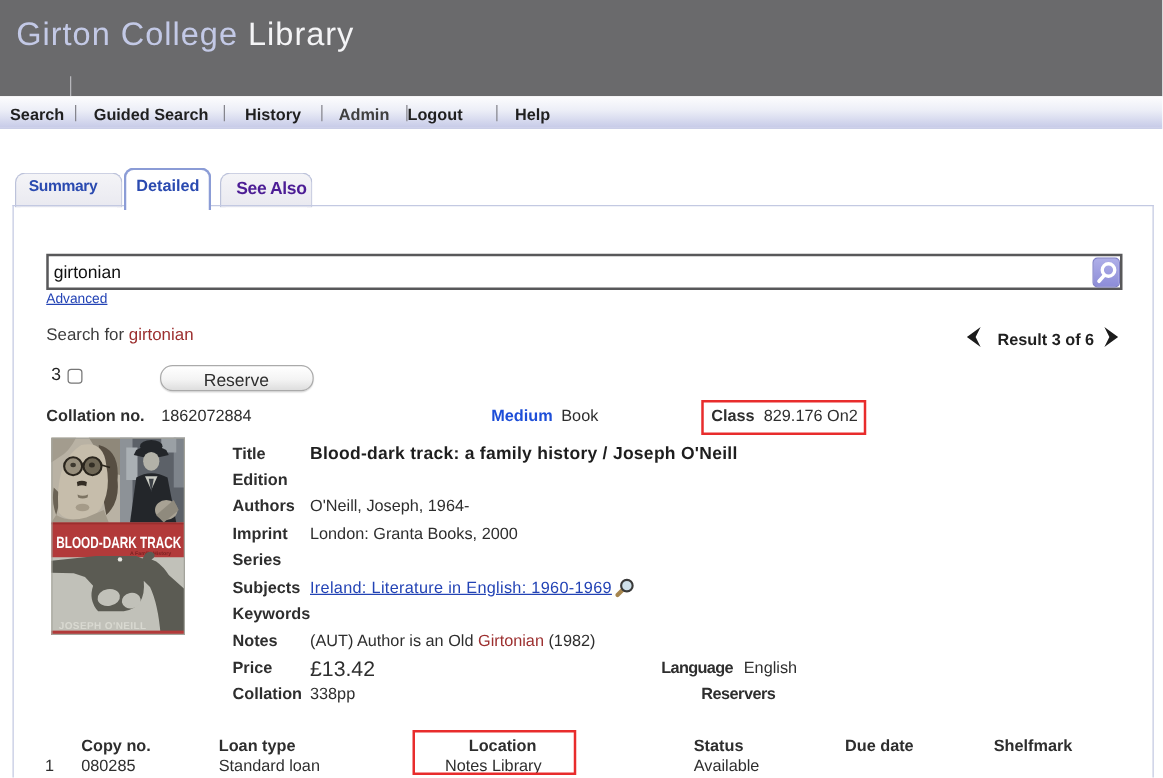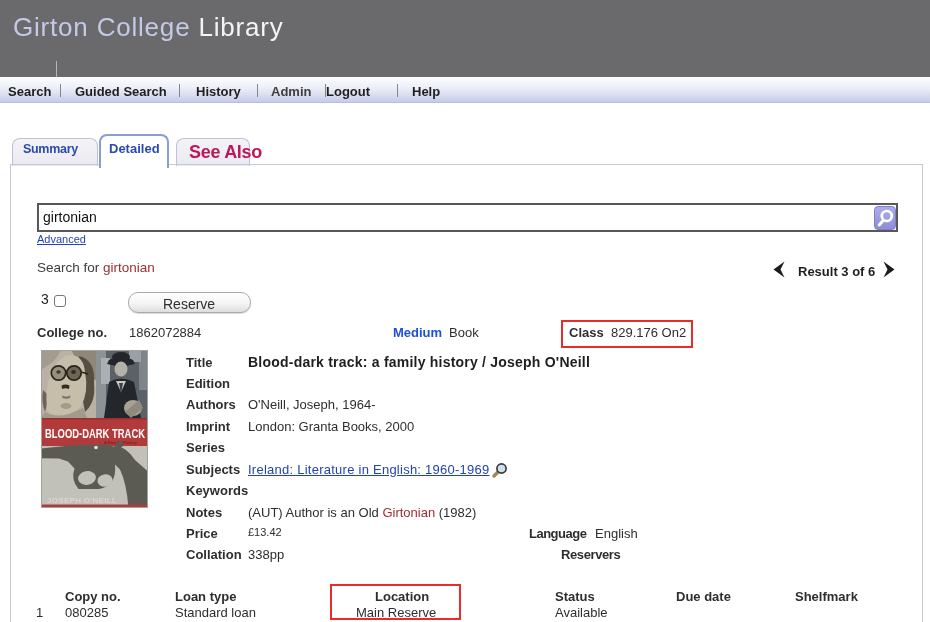--- a/index.html
+++ b/index.html
@@ -23,21 +23,21 @@
 <div class="abs b" style="left:412px;top:85px;font-size:13px;color:#1f1f1f;">Help</div>
 <div class="abs" style="left:60px;top:84px;width:1px;height:13px;background:#85858d;"></div>
 <div class="abs" style="left:179px;top:84px;width:1px;height:13px;background:#85858d;"></div>
 <div class="abs" style="left:257px;top:84px;width:1px;height:13px;background:#85858d;"></div>
 <div class="abs" style="left:325px;top:84px;width:1px;height:13px;background:#85858d;"></div>
 <div class="abs" style="left:397px;top:84px;width:1px;height:13px;background:#85858d;"></div>
 
 <div class="abs" style="left:12px;top:138px;width:84px;height:27px;background:linear-gradient(180deg,#f4f4f7,#e9e9f0);border:1px solid #bcc2da;border-bottom:none;border-radius:8px 8px 0 0;"></div>
 <div class="abs b" style="left:23px;top:143px;font-size:12.5px;letter-spacing:-0.3px;color:#2a4ab0;">Summary</div>
 <div class="abs" style="left:176px;top:138px;width:72px;height:27px;background:linear-gradient(180deg,#f4f4f7,#e9e9f0);border:1px solid #bcc2da;border-bottom:none;border-radius:8px 8px 0 0;"></div>
-<div class="abs b" style="left:189px;top:143px;font-size:18px;letter-spacing:-0.3px;color:#be185d;">See Also</div>
+<div class="abs b" style="left:189px;top:143px;font-size:14px;letter-spacing:-0.3px;color:#4c1d95;">See Also</div>
 
 <div class="abs" style="left:10px;top:164px;width:911px;height:470px;border:1px solid #c3c9e2;border-bottom:none;"></div>
 
 <div class="abs" style="left:99px;top:134px;width:66px;height:32px;background:#fff;border:2px solid #8b9cd6;border-bottom:none;border-radius:8px 8px 0 0;"></div>
 <div class="abs b" style="left:109px;top:142px;font-size:13px;color:#2a4ab0;">Detailed</div>
 
 <div class="abs" style="left:37px;top:203px;width:857px;height:25px;border:2px solid #58585a;background:#fff;"></div>
 <div class="abs" style="left:43px;top:210px;font-size:14px;color:#111;">girtonian</div>
 <div class="abs" style="left:874px;top:206px;width:22px;height:24px;background:linear-gradient(180deg,#aeaee8,#8d8dd8);border:1px solid #7f7fc8;border-radius:4px;box-sizing:border-box;">
 <svg width="20" height="22" viewBox="0 0 20 22" style="position:absolute;left:0;top:0;">
@@ -55,21 +55,21 @@
 <div class="abs b" style="left:798px;top:265px;font-size:13px;color:#1f1f1f;">Result 3 of 6</div>
 <svg class="abs" style="left:883px;top:261px;" width="12" height="17" viewBox="0 0 12 17">
     <path d="M0.5 0.5 L11.5 8.5 L0.5 16.5 L4.5 8.5 Z" fill="#1c1c1c"></path>
   </svg>
 
 <div class="abs" style="left:41px;top:292px;font-size:14px;color:#222;">3</div>
 <div class="abs" style="left:54px;top:295px;width:10px;height:10px;border:1.5px solid #767676;border-radius:3px;background:#fff;"></div>
 <div class="abs" style="left:128px;top:292px;width:123px;height:21px;background:linear-gradient(180deg,#ffffff 0%,#f4f4f4 55%,#dedede 100%);border:1px solid #aaa;border-radius:10px;box-sizing:border-box;box-shadow:0 1px 1px rgba(0,0,0,0.15);"></div>
 <div class="abs" style="left:163px;top:297px;font-size:14px;color:#2e2e2e;">Reserve</div>
 
-<div class="abs b" style="left:37px;top:326px;font-size:13px;color:#2e2e2e;">College no.</div>
+<div class="abs b" style="left:37px;top:326px;font-size:13px;color:#2e2e2e;">Collation no.</div>
 <div class="abs" style="left:129px;top:326px;font-size:13px;color:#2e2e2e;">1862072884</div>
 <div class="abs b" style="left:393px;top:326px;font-size:13px;color:#1d4ed8;">Medium</div>
 <div class="abs" style="left:449px;top:326px;font-size:13px;color:#2e2e2e;">Book</div>
 <div class="abs" style="left:561px;top:320px;width:128px;height:24px;border:2px solid #e82c2c;"></div>
 <div class="abs b" style="left:569px;top:326px;font-size:13px;color:#2e2e2e;">Class</div>
 <div class="abs" style="left:611px;top:326px;font-size:13px;color:#2e2e2e;">829.176 On2</div>
 
 <svg class="abs" style="left:41px;top:350px;" width="107" height="158" viewBox="0 0 107 158">
 <rect x="0" y="0" width="107" height="158" fill="#c9c5b8"></rect>
 
@@ -131,32 +131,32 @@
 <div class="abs b" style="left:186px;top:463px;font-size:13px;color:#2e2e2e;">Subjects</div>
 <div class="abs" style="left:248px;top:463px;font-size:13px;letter-spacing:0.25px;"><a style="color:#2343b5;text-decoration:underline;">Ireland: Literature in English: 1960-1969</a></div>
 <svg class="abs" style="left:491px;top:462px;" width="17" height="17" viewBox="0 0 17 17">
 <line x1="3" y1="14" x2="8" y2="9" stroke="#a5854e" stroke-width="3.4" stroke-linecap="round"></line>
 <circle cx="10.5" cy="6.5" r="4.6" fill="#cfe0ea" stroke="#3a3a3a" stroke-width="1.7"></circle>
 </svg>
 <div class="abs b" style="left:186px;top:484px;font-size:13px;color:#2e2e2e;">Keywords</div>
 <div class="abs b" style="left:186px;top:506px;font-size:13px;color:#2e2e2e;">Notes</div>
 <div class="abs" style="left:248px;top:506px;font-size:13px;color:#2e2e2e;">(AUT) Author is an Old <span style="color:#9c2f2f;">Girtonian</span> (1982)</div>
 <div class="abs b" style="left:186px;top:527px;font-size:13px;color:#2e2e2e;">Price</div>
-<div class="abs" style="left:248px;top:527px;font-size:11px;color:#2e2e2e;">£13.42</div>
+<div class="abs" style="left:248px;top:527px;font-size:17px;color:#2e2e2e;">£13.42</div>
 <div class="abs b" style="left:186px;top:548px;font-size:13px;color:#2e2e2e;">Collation</div>
 <div class="abs" style="left:248px;top:548px;font-size:13px;color:#2e2e2e;">338pp</div>
 
 <div class="abs b" style="left:529px;top:527px;font-size:13px;letter-spacing:-0.5px;color:#2e2e2e;">Language</div>
 <div class="abs" style="left:595px;top:527px;font-size:13px;color:#2e2e2e;">English</div>
 <div class="abs b" style="left:529px;top:548px;font-size:13px;letter-spacing:-0.4px;color:#2e2e2e;padding-left:32px;">Reservers</div>
 
 <div class="abs b" style="left:65px;top:590px;font-size:13px;color:#2e2e2e;">Copy no.</div>
 <div class="abs b" style="left:175px;top:590px;font-size:13px;color:#2e2e2e;">Loan type</div>
 <div class="abs b" style="left:356px;top:590px;font-size:13px;color:#2e2e2e;margin-left:19px;">Location</div>
 <div class="abs b" style="left:555px;top:590px;font-size:13px;color:#2e2e2e;">Status</div>
 <div class="abs b" style="left:676px;top:590px;font-size:13px;color:#2e2e2e;">Due date</div>
 <div class="abs b" style="left:795px;top:590px;font-size:13px;color:#2e2e2e;">Shelfmark</div>
 <div class="abs" style="left:36px;top:606px;font-size:13px;color:#2e2e2e;">1</div>
 <div class="abs" style="left:65px;top:606px;font-size:13px;color:#2e2e2e;">080285</div>
 <div class="abs" style="left:175px;top:606px;font-size:13px;color:#2e2e2e;">Standard loan</div>
-<div class="abs" style="left:356px;top:606px;font-size:13px;color:#2e2e2e;">Main Reserve</div>
+<div class="abs" style="left:356px;top:606px;font-size:13px;color:#2e2e2e;">Notes Library</div>
 <div class="abs" style="left:555px;top:606px;font-size:13px;color:#2e2e2e;">Available</div>
 <div class="abs" style="left:330px;top:584px;width:127px;height:32px;border:2px solid #e82c2c;"></div>
 
 </body></html>

